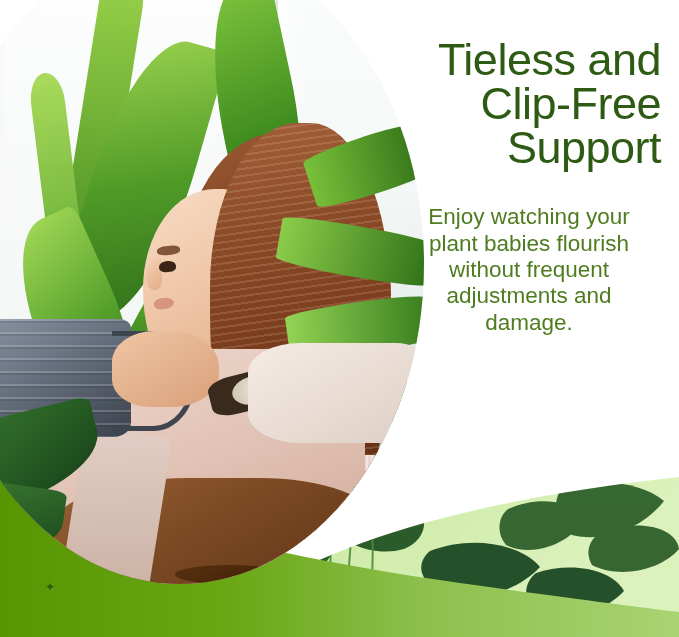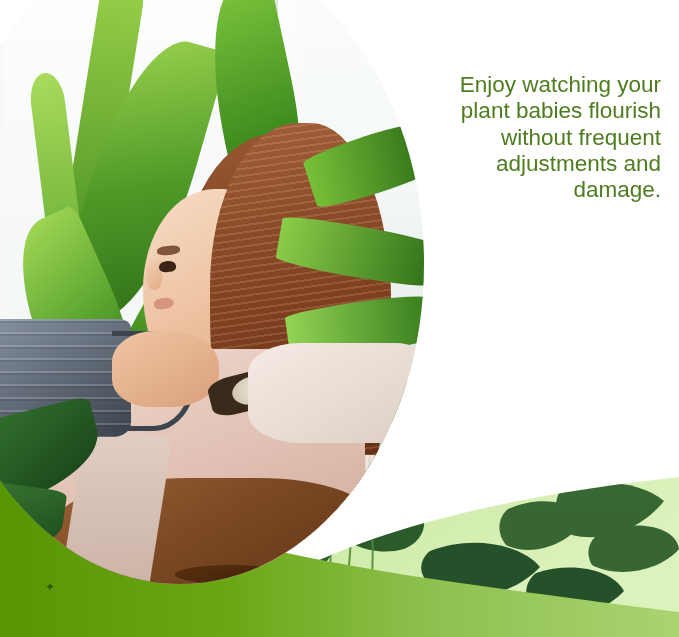--- a/index.html
+++ b/index.html
@@ -192,20 +192,21 @@
     letter-spacing:-.5px;
     white-space:pre-line;
   }
   .subcopy {
     margin-top:34px;
     color:#4e7c1e;
     font-size:22.5px;
     line-height:1.17;
     font-weight:400;
     white-space:pre-line;
+    text-align:center;
   }
 
   
   .brand {
     position:absolute; left:24px; bottom:18px;
     color:#ffffff; font-size:27px; letter-spacing:.3px;
   }
   .brand-star {
     position:absolute; left:45px; bottom:44px;
     width:11px; height:11px; color:#2e5b14; font-size:12px; line-height:11px;
@@ -324,20 +325,23 @@
           <div class="watch-face"></div>
         </div>
         <div class="sleeve"></div>
         <div class="leaf" style="left:-8%;top:44%;width:42%;height:30%;background:linear-gradient(150deg,#3e7f33 0%,#265c24 58%,#163d17 100%);transform:rotate(-14deg);"></div>
         <div class="leaf" style="left:-14%;top:64%;width:40%;height:26%;background:linear-gradient(150deg,#4a8c3a 0%,#2c6428 60%,#17421a 100%);transform:rotate(8deg);"></div>
       </div>
     </div>
   </div>
 
   <div class="copy">
+    <h1 class="headline">Tieless and
+Clip-Free
+Support</h1>
     <p class="subcopy">Enjoy watching your
 plant babies flourish
 without frequent
 adjustments and
 damage.</p>
   </div>
 
   <div class="brand-star">✦</div>
 
 </div>

